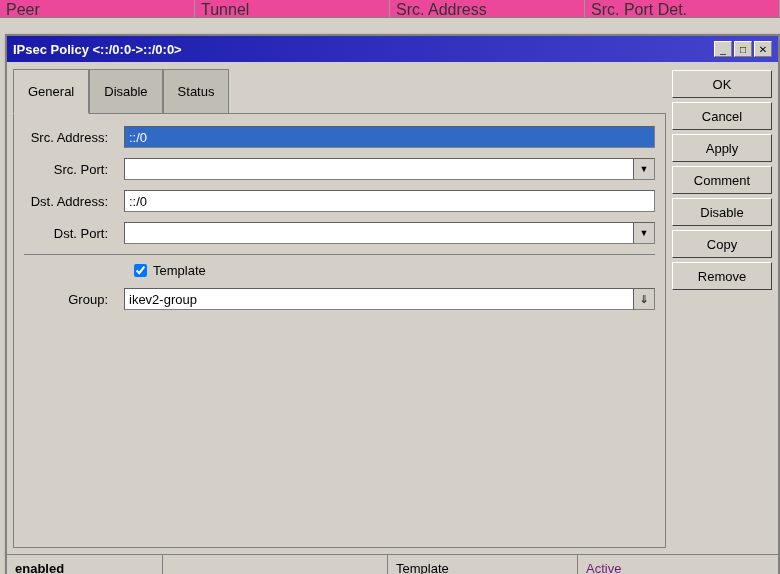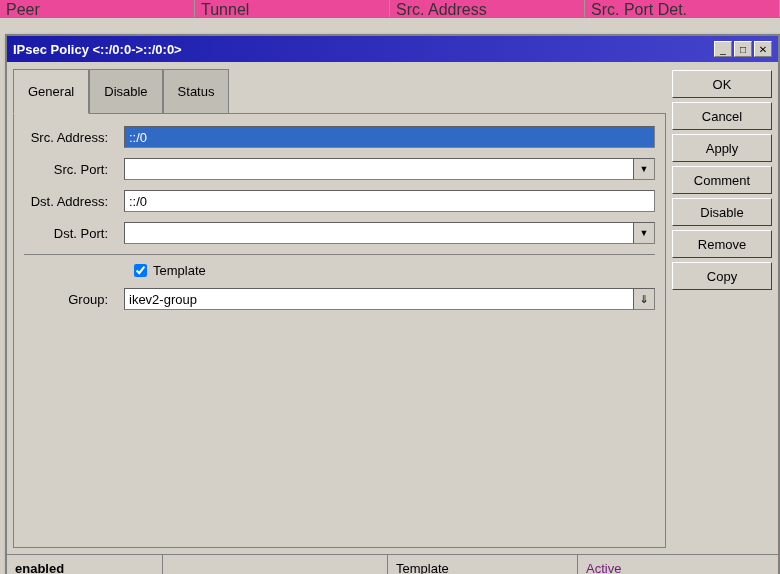--- a/index.html
+++ b/index.html
@@ -328,22 +328,22 @@
           </div>
         </div>
       </div>
 
       <div class="right-panel">
         <button class="action-btn">OK</button>
         <button class="action-btn">Cancel</button>
         <button class="action-btn">Apply</button>
         <button class="action-btn">Comment</button>
         <button class="action-btn">Disable</button>
+        <button class="action-btn">Copy</button>
         <button class="action-btn">Remove</button>
-        <button class="action-btn">Copy</button>
       </div>
     </div>
 
     <div class="status-bar">
       <div class="status-cell">enabled</div>
       <div class="status-cell"></div>
       <div class="status-cell">Template</div>
       <div class="status-cell">Active</div>
     </div>
   </div>

